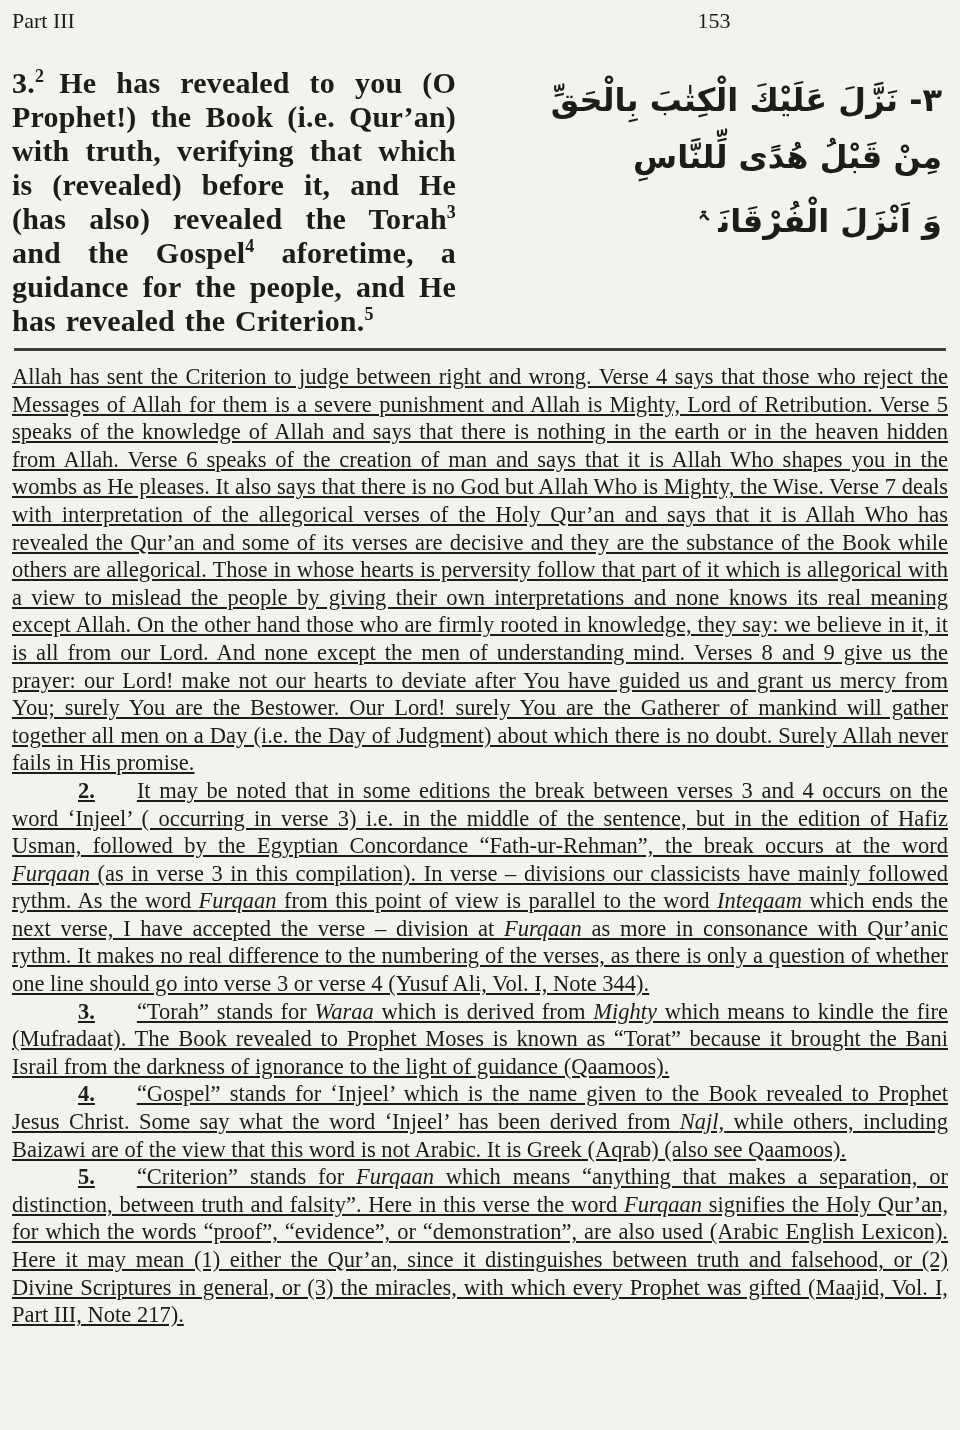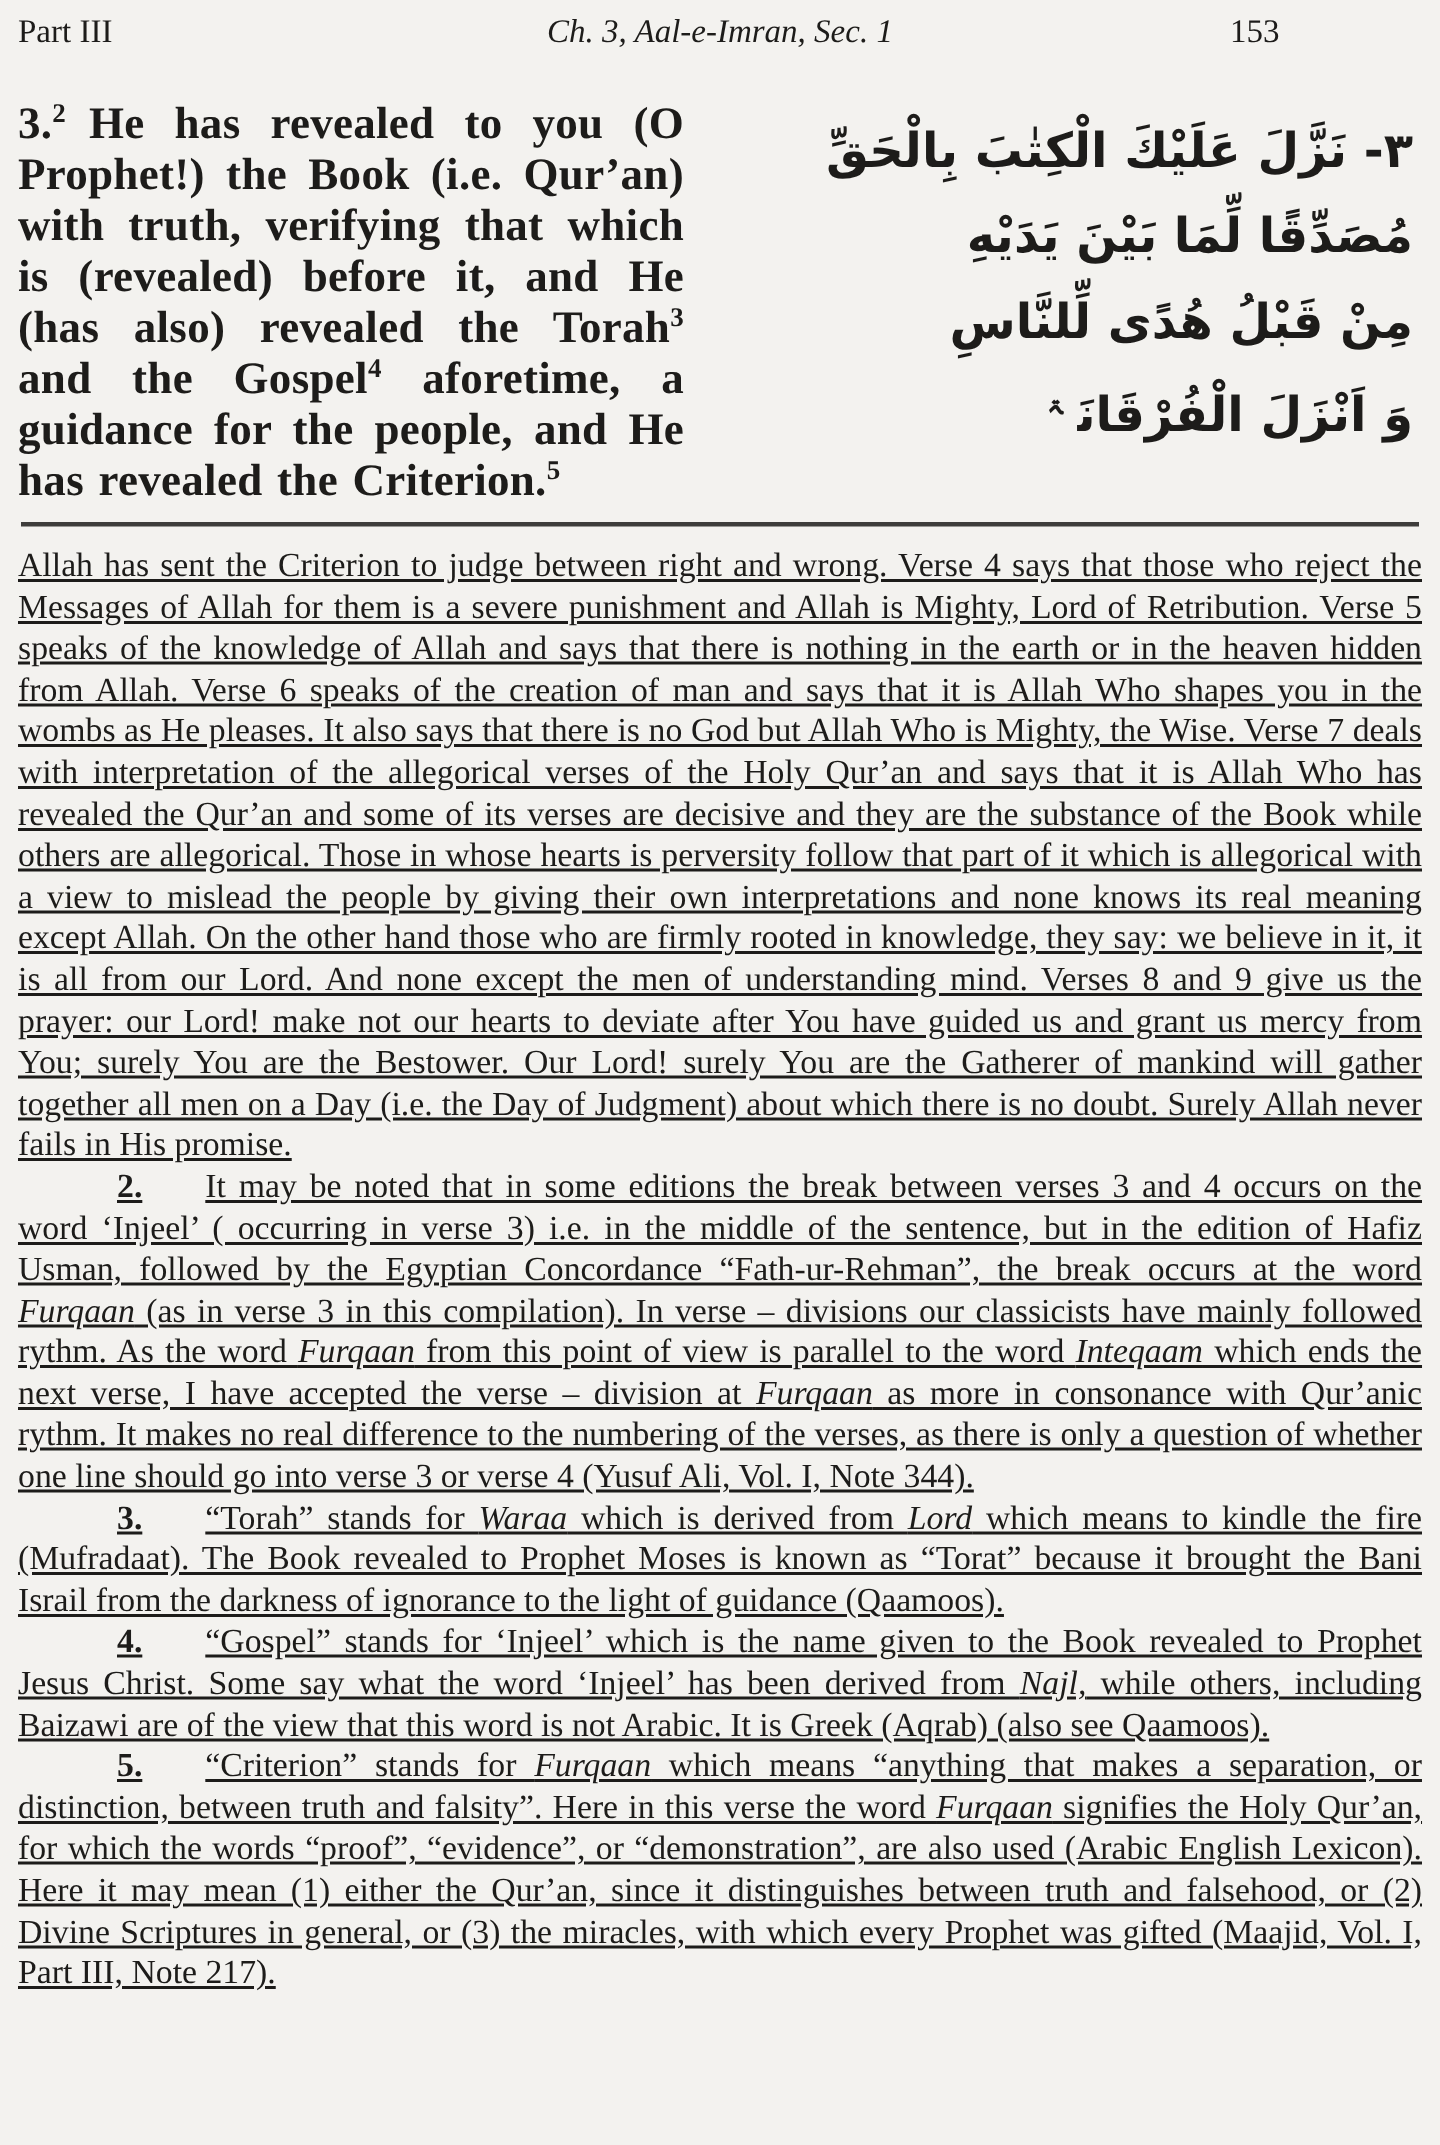--- a/index.html
+++ b/index.html
@@ -56,37 +56,35 @@
   .it{font-style:italic;}
   .sup{font-size:60%;vertical-align:super;line-height:0;}
 </style>
 </head>
 <body>
 
 <div class="page">
 
   <div class="hdr">
     <span class="l">Part III</span>
-    <span class="c">Ch. 3, Aal-e-Imran, Sec. 1</span>
     <span class="r">153</span>
   </div>
 
   <div class="verse">
     <div class="verse-en" id="verse-en"><span>3.</span><span class="sup">2</span><span> He has revealed to you (O Prophet!) the Book (i.e. Qur’an) with truth, verifying that which is (revealed) before it, and He (has also) revealed the Torah</span><span class="sup">3</span><span> and the Gospel</span><span class="sup">4</span><span> aforetime, a guidance for the people, and He has revealed the Criterion.</span><span class="sup">5</span></div>
     <div class="verse-ar" id="verse-ar">
         <div class="ar-line">٣- نَزَّلَ عَلَيْكَ الْكِتٰبَ بِالْحَقِّ</div>
-        <div class="ar-line">مُصَدِّقًا لِّمَا بَيْنَ يَدَيْهِ</div>
         <div class="ar-line">مِنْ قَبْلُ هُدًى لِّلنَّاسِ</div>
         <div class="ar-line">وَ اَنْزَلَ الْفُرْقَانَ<span class="ar-mark">ۃ</span></div>
       </div>
   </div>
 
   <hr class="rule">
 
   <div class="commentary" id="commentary">
       <p class="continuation">Allah has sent the Criterion to judge between right and wrong. Verse 4 says that those who reject the Messages of Allah for them is a severe punishment and Allah is Mighty, Lord of Retribution. Verse 5 speaks of the knowledge of Allah and says that there is nothing in the earth or in the heaven hidden from Allah. Verse 6 speaks of the creation of man and says that it is Allah Who shapes you in the wombs as He pleases. It also says that there is no God but Allah Who is Mighty, the Wise. Verse 7 deals with interpretation of the allegorical verses of the Holy Qur’an and says that it is Allah Who has revealed the Qur’an and some of its verses are decisive and they are the substance of the Book while others are allegorical. Those in whose hearts is perversity follow that part of it which is allegorical with a view to mislead the people by giving their own interpretations and none knows its real meaning except Allah. On the other hand those who are firmly rooted in knowledge, they say: we believe in it, it is all from our Lord. And none except the men of understanding mind. Verses 8 and 9 give us the prayer: our Lord! make not our hearts to deviate after You have guided us and grant us mercy from You; surely You are the Bestower. Our Lord! surely You are the Gatherer of mankind will gather together all men on a Day (i.e. the Day of Judgment) about which there is no doubt. Surely Allah never fails in His promise.</p>
       <p class="footnote"><span class="fn-num">2.</span>It may be noted that in some editions the break between verses 3 and 4 occurs on the word ‘Injeel’ ( occurring in verse 3) i.e. in the middle of the sentence, but in the edition of Hafiz Usman, followed by the Egyptian Concordance “Fath-ur-Rehman”, the break occurs at the word <span class="it">Furqaan</span> (as in verse 3 in this compilation). In verse – divisions our classicists have mainly followed rythm. As the word <span class="it">Furqaan</span> from this point of view is parallel to the word <span class="it">Inteqaam</span> which ends the next verse, I have accepted the verse – division at <span class="it">Furqaan</span> as more in consonance with Qur’anic rythm. It makes no real difference to the numbering of the verses, as there is only a question of whether one line should go into verse 3 or verse 4 (Yusuf Ali, Vol. I, Note 344).</p>
-      <p class="footnote"><span class="fn-num">3.</span>“Torah” stands for <span class="it">Waraa</span> which is derived from <span class="it">Lord</span> which means to kindle the fire (Mufradaat). The Book revealed to Prophet Moses is known as “Torat” because it brought the Bani Israil from the darkness of ignorance to the light of guidance (Qaamoos).</p>
+      <p class="footnote"><span class="fn-num">3.</span>“Torah” stands for <span class="it">Waraa</span> which is derived from <span class="it">Mighty</span> which means to kindle the fire (Mufradaat). The Book revealed to Prophet Moses is known as “Torat” because it brought the Bani Israil from the darkness of ignorance to the light of guidance (Qaamoos).</p>
       <p class="footnote"><span class="fn-num">4.</span>“Gospel” stands for ‘Injeel’ which is the name given to the Book revealed to Prophet Jesus Christ. Some say what the word ‘Injeel’ has been derived from <span class="it">Najl,</span> while others, including Baizawi are of the view that this word is not Arabic. It is Greek (Aqrab) (also see Qaamoos).</p>
       <p class="footnote"><span class="fn-num">5.</span>“Criterion” stands for <span class="it">Furqaan</span> which means “anything that makes a separation, or distinction, between truth and falsity”. Here in this verse the word <span class="it">Furqaan</span> signifies the Holy Qur’an, for which the words “proof”, “evidence”, or “demonstration”, are also used (Arabic English Lexicon). Here it may mean (1) either the Qur’an, since it distinguishes between truth and falsehood, or (2) Divine Scriptures in general, or (3) the miracles, with which every Prophet was gifted (Maajid, Vol. I, Part III, Note 217).</p>
     </div>
 
 </div>
 
 </body></html>

